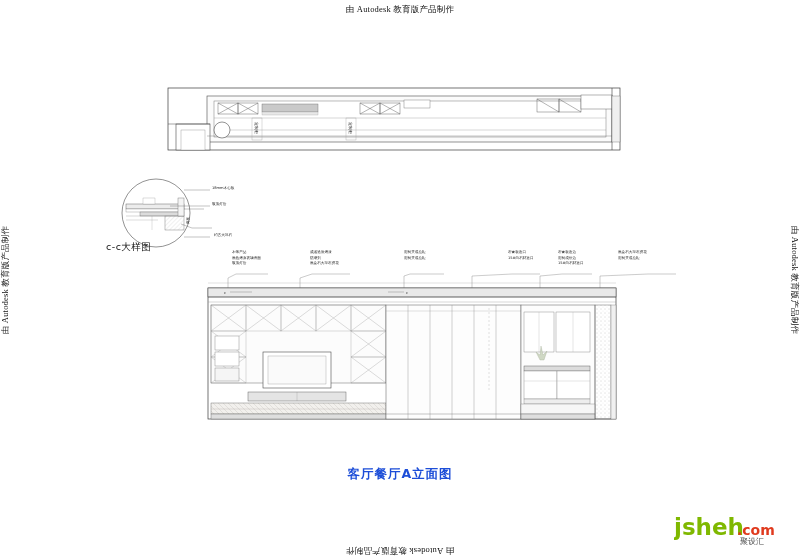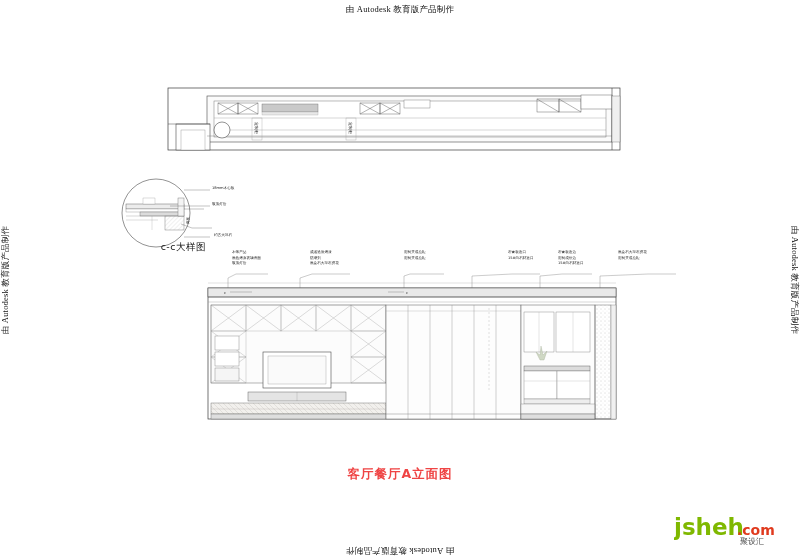--- a/index.html
+++ b/index.html
@@ -56,29 +56,29 @@
     font-family: "DejaVu Sans", sans-serif;
   }
 
   
   .title-main {
     position: absolute;
     left: 0; top: 466px; width: 800px;
     text-align: center;
     font-size: 12.5px;
     font-weight: bold;
-    color: #ef4444;
+    color: #1d4ed8;
     font-family: "DejaVu Sans", sans-serif;
     letter-spacing: 1px;
   }
   .title-detail {
     position: absolute;
     left: 106px; top: 241px;
     width: 100px;
-    text-align: right;
+    text-align: left;
     font-size: 9.5px;
     color: #111;
     font-family: "DejaVu Sans", sans-serif;
     letter-spacing: 0.5px;
   }
 
   
   .lbl {
     position: absolute;
     font-family: "DejaVu Sans", sans-serif;

